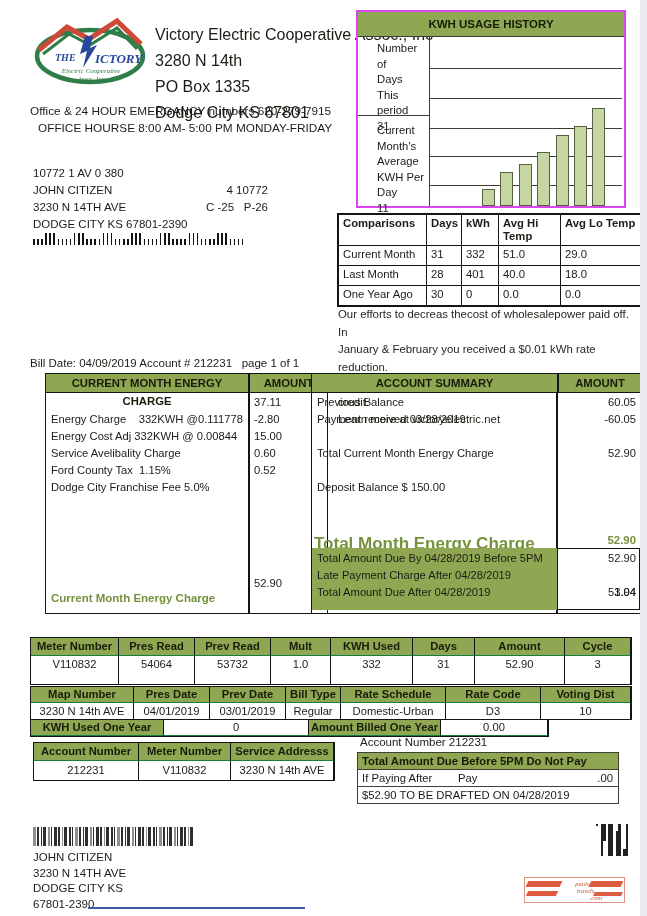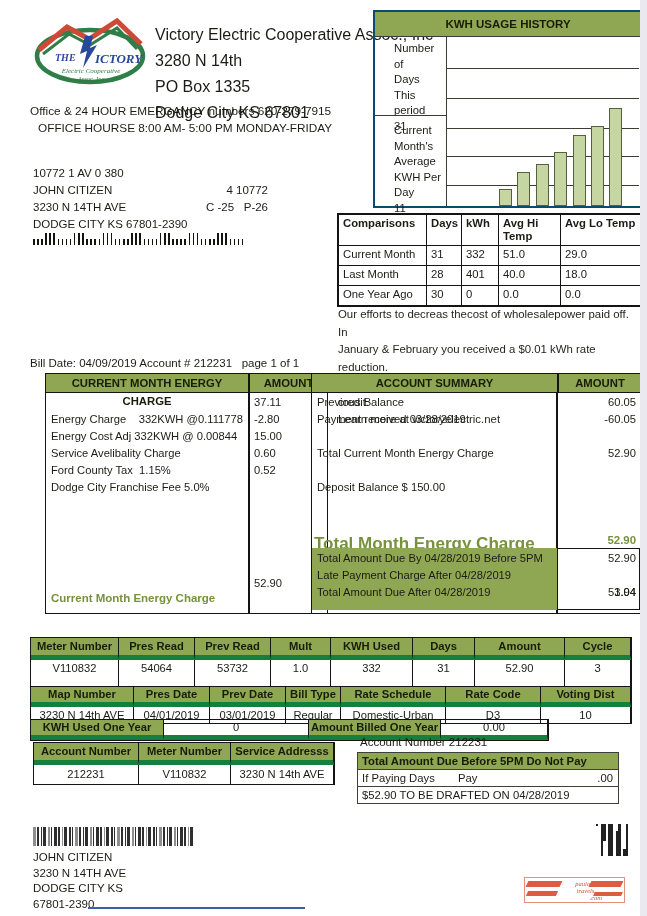--- a/index.html
+++ b/index.html
@@ -8,21 +8,21 @@
   .abs{position:absolute;}
   .pre{white-space:pre;}
   .prl{white-space:pre-line;}
   .rt{text-align:right;}
 
   
   .olive{background:#8FA652;color:#191c0a;font-weight:bold;}
   .greenbold{color:#76923C;font-weight:bold;}
 
   
-  #usage{left:373px;top:10px;width:266px;height:194px;border:2px solid #0c4a6e;}
+  #usage{left:356px;top:10px;width:266px;height:194px;border:2px solid #d946ef;}
   #usage .uhd{position:absolute;left:0;top:0;right:0;height:24px;line-height:24px;text-align:center;
               border-bottom:1px solid #3c3c32;font-size:11.5px;}
   #usage .lcol{position:absolute;left:0;top:24px;width:71px;bottom:0;border-right:1px solid #3c3c32;}
   #usage .lcell{padding:5px 4px;font-size:11.3px;line-height:15.5px;white-space:pre-line;margin-left:15px;}
   #usage .ldiv{position:absolute;left:0;top:103px;width:71px;height:0;border-top:1px solid #3c3c32;}
   #chartarea{position:absolute;left:72px;top:24px;width:192px;height:170px;}
   #chartarea .gl{position:absolute;left:0;right:0;height:0;border-top:1px solid #3c3c32;}
   .bar{position:absolute;bottom:0;width:11px;background:#C5D6A2;border:1px solid #55613c;}
 
   
@@ -48,21 +48,21 @@
   #energy .lbl{padding-left:5px;width:197px;white-space:pre;}
   #energy .amt{padding-left:6px;}
   #summary{left:311px;top:373px;width:329px;height:239px;}
   #summary .lbl{padding-left:5px;width:240px;white-space:pre;}
   #summary .amt{flex:1;text-align:right;padding-right:5px;}
   #dueblock{position:absolute;left:0;top:174px;width:245px;height:62px;background:#8FA652;}
   #dueamts{position:absolute;left:245px;top:174px;width:83px;height:62px;background:#fff;border:1px solid #141414;box-sizing:border-box;}
 
   
   .gridtbl{display:grid;border:1px solid #141414;font-size:11.2px;}
-  .gridtbl div{border-right:1px solid #141414;border-bottom:5px solid #15803d;text-align:center;overflow:hidden;}
+  .gridtbl div{border-right:1px solid #141414;border-bottom:1px solid #15803d;text-align:center;overflow:hidden;}
   .gridtbl .hcell{font-weight:bold;background:#8FA652;color:#191c0a;}
   #meter{left:30px;top:637px;grid-template-columns:88px 76px 76px 60px 82px 62px 90px 66px;}
   #meter .hcell{height:17px;line-height:17px;}
   #meter .vcell{height:28px;line-height:17px;border-bottom:none;}
   #map{left:30px;top:686px;grid-template-columns:103px 76px 76px 55px 105px 95px 90px;}
   #map .hcell{height:15px;line-height:15px;}
   #map .vcell{height:16px;line-height:16px;border-bottom:none;}
   #mapx{left:30px;top:719px;grid-template-columns:133px 145px 132px 107px;}
   #mapx div{height:15px;line-height:15px;}
   #acct{left:33px;top:742px;grid-template-columns:105px 92px 103px;}
@@ -374,21 +374,21 @@
     <div class="hcell">Service Addresss</div>
     <div class="vcell">212231</div>
     <div class="vcell">V110832</div>
     <div class="vcell">3230 N 14th AVE</div>
   </div>
 
   <div class="abs" style="left:360px;top:736px;font-size:11.5px;">Account Number 212231</div>
   <div class="abs" id="paybox">
     <div class="prow olive">Total Amount Due Before 5PM Do Not Pay</div>
     <div class="prow">
-      <span>If Paying Days</span>
+      <span>If Paying After</span>
       <span class="abs" style="left:100px;top:0;">Pay</span>
       <span class="abs" style="right:5px;top:0;">.00</span>
     </div>
     <div class="prow">$52.90 TO BE DRAFTED ON 04/28/2019</div>
   </div>
 
   <div class="abs" id="barcode">
       <span class="bbar" style="width: 3px; margin-right: 1px; opacity: 0.5;"></span>
       <span class="bbar" style="width: 2px; margin-right: 2px; opacity: 0.92;"></span>
       <span class="bbar" style="width: 1px; margin-right: 1px; opacity: 0.92;"></span>

